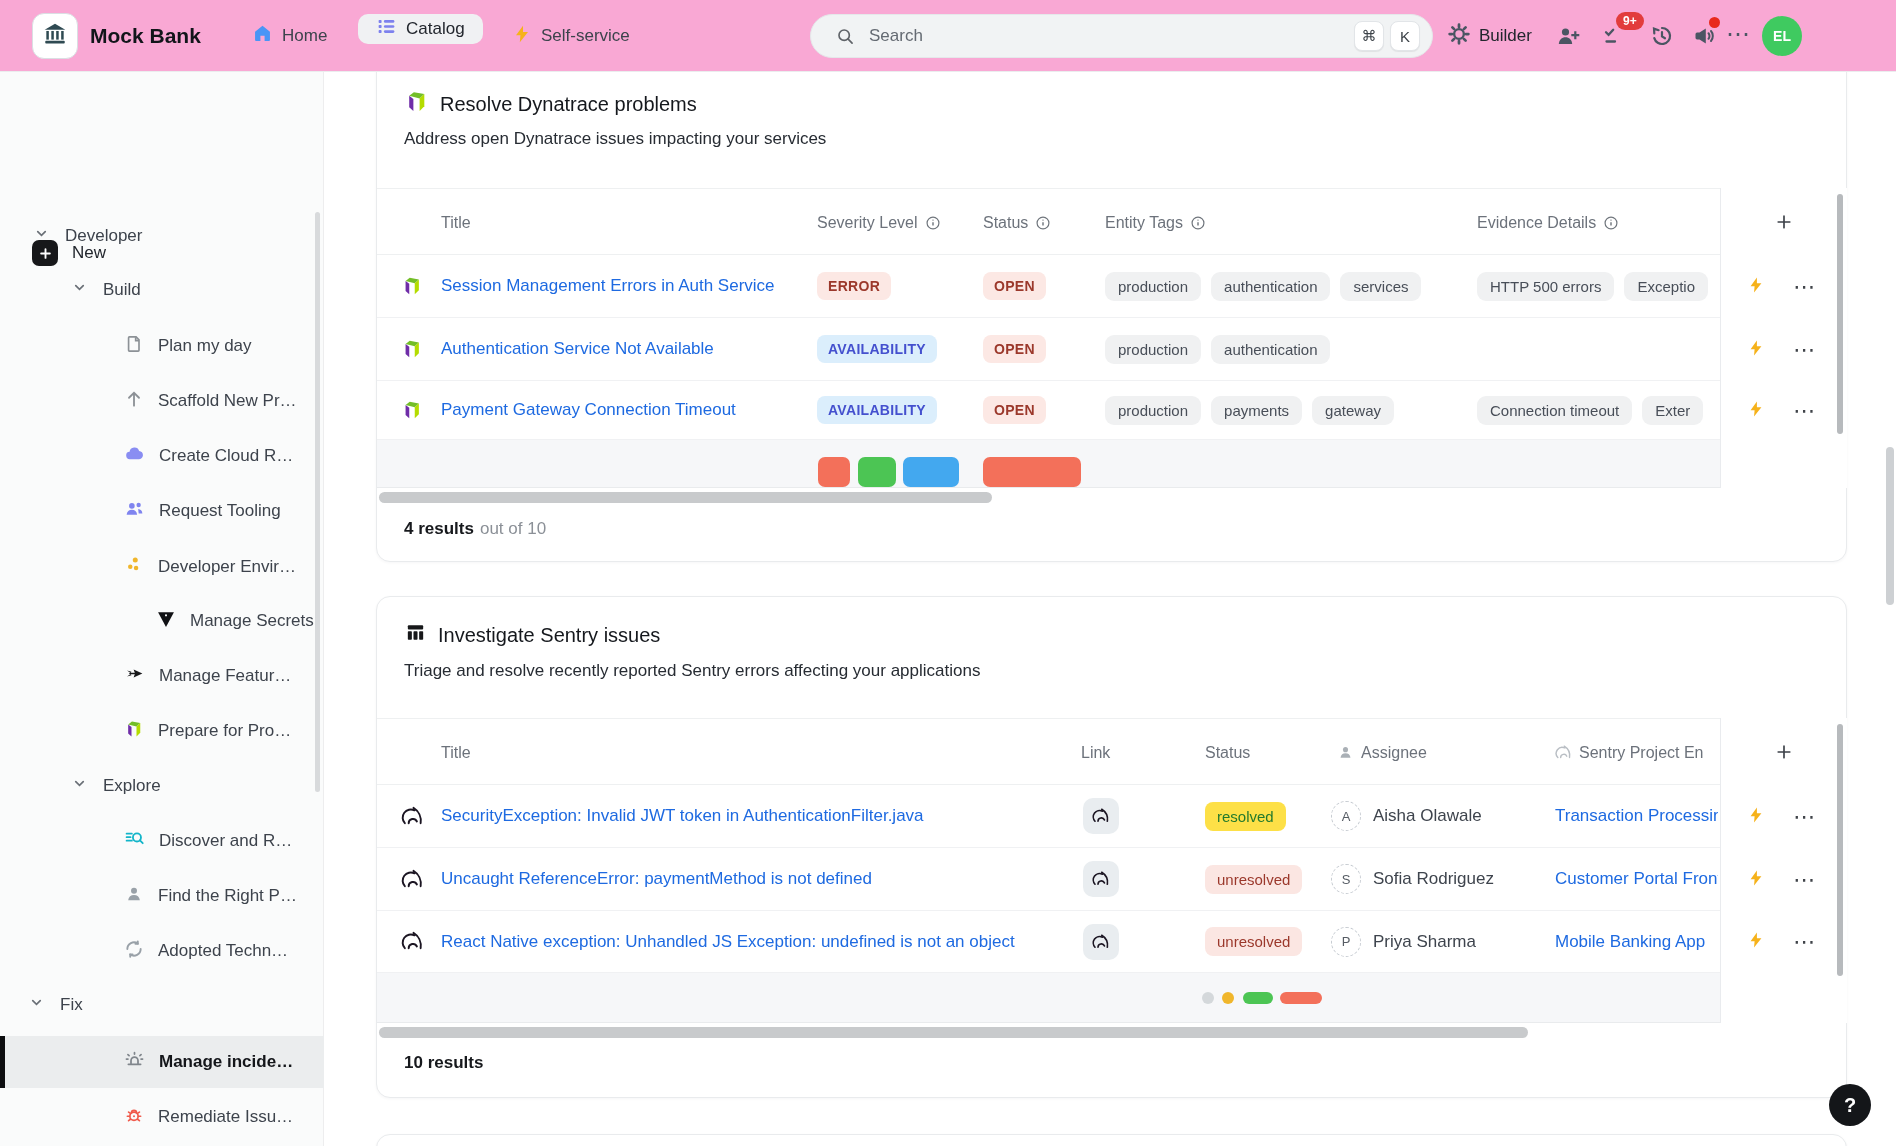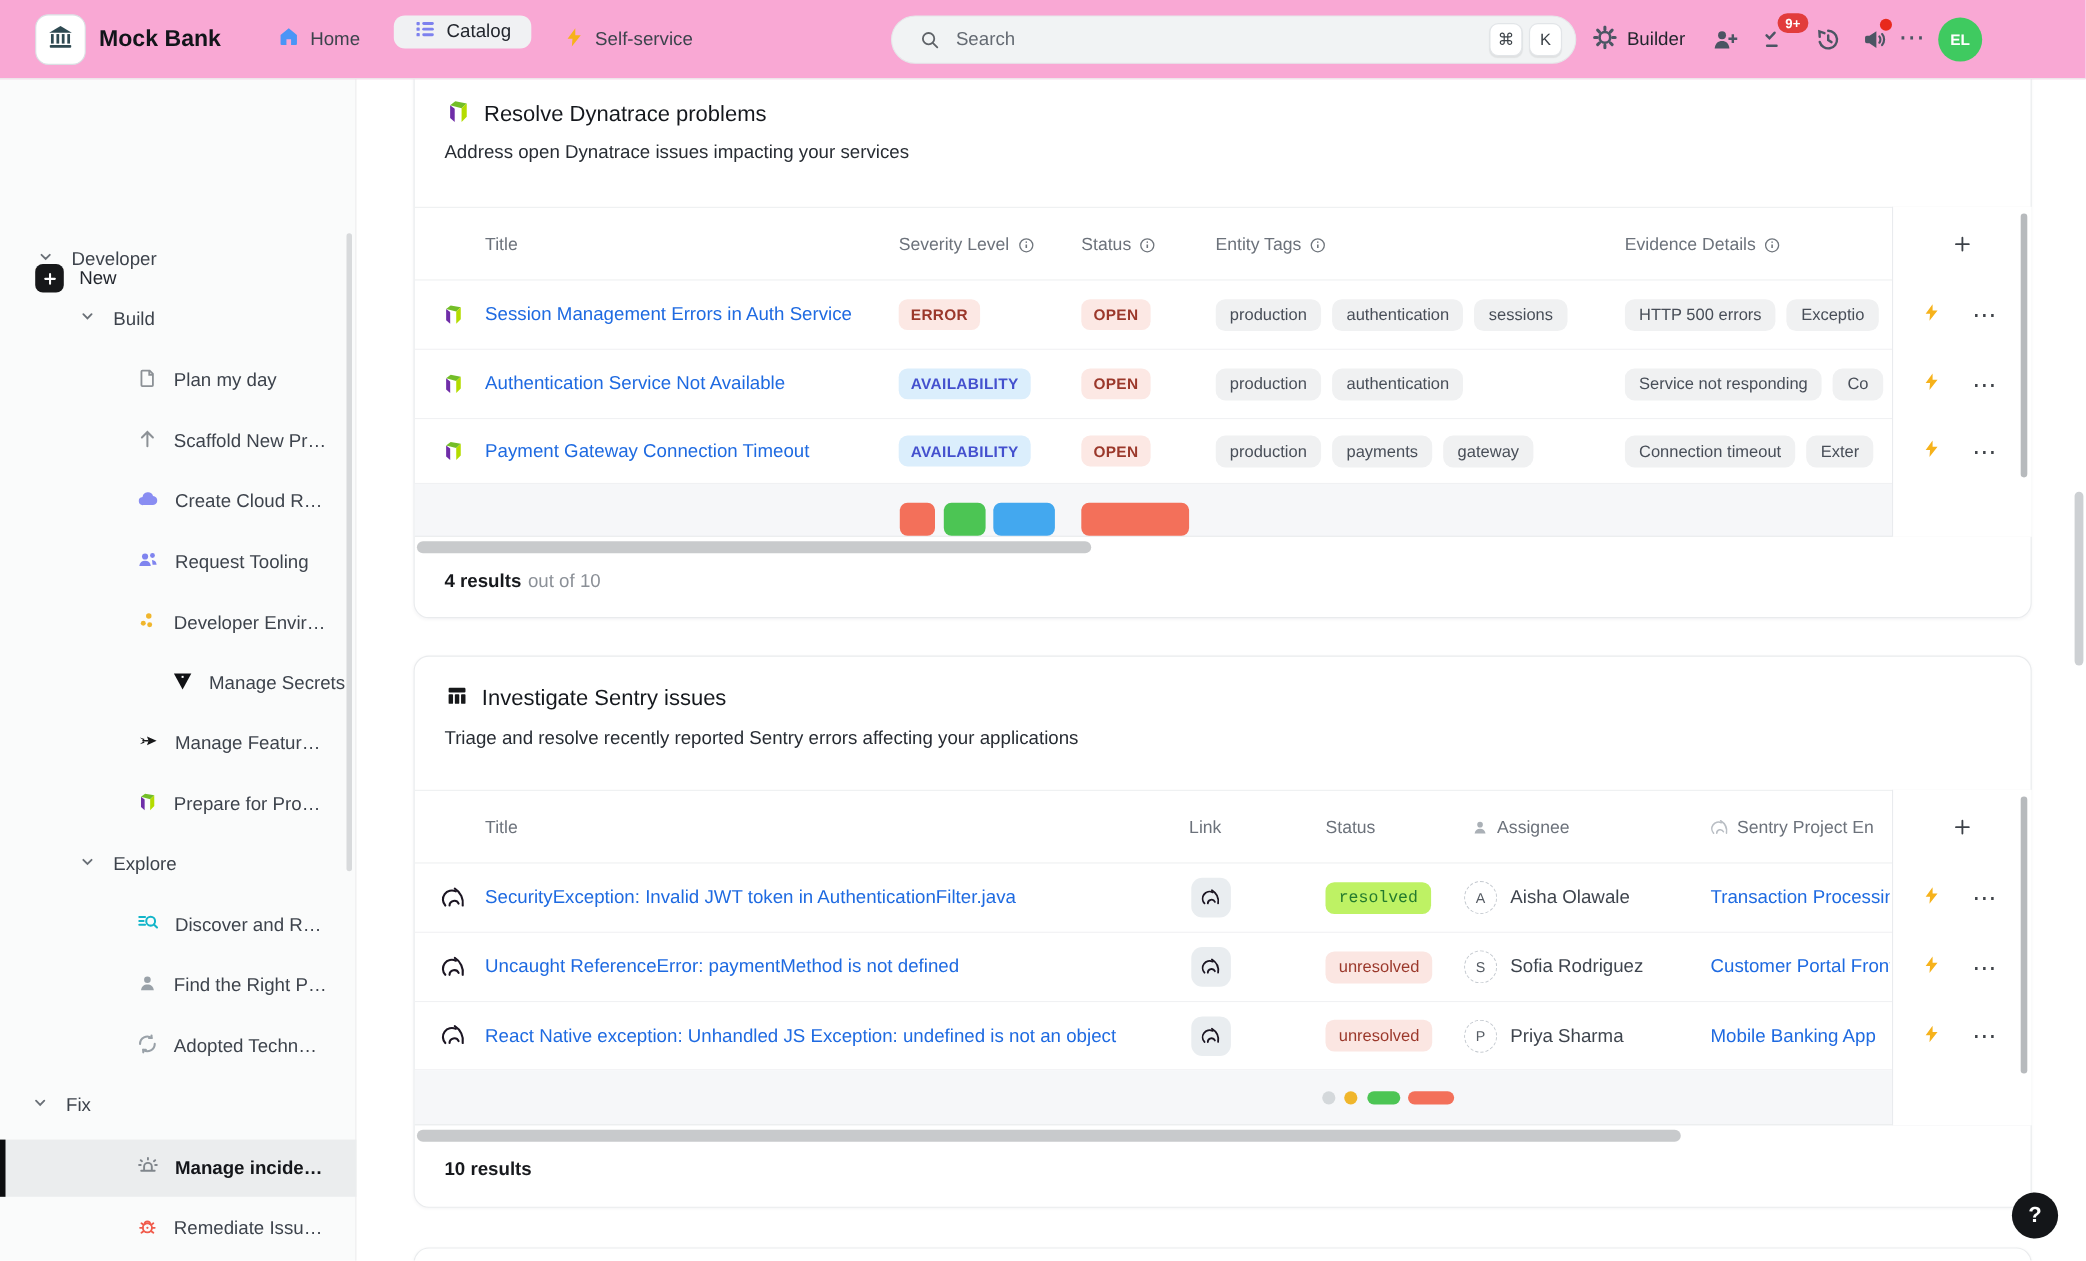--- a/index.html
+++ b/index.html
@@ -73,21 +73,21 @@
     border-bottom:1px solid #eef0f1; }
   .hlabel { position:absolute; top:0; height:67px; display:flex; align-items:center; gap:7px;
     font-size:16px; color:#6c727b; white-space:nowrap; }
   .trow { position:absolute; left:0; right:0; border-bottom:1px solid #f0f1f3; }
   .cell { position:absolute; top:0; height:100%; display:flex; align-items:center; }
   .rowlink { font-size:17px; font-weight:500; color:#1e6ae1; white-space:nowrap; }
   .badge { border-radius:8px; padding:6px 11px; font-size:14px; font-weight:600; letter-spacing:.3px; white-space:nowrap; }
   .b-error,.b-open { background:#fce8e4; color:#9b382b; }
   .b-avail { background:#dbeefc; color:#4450ce; }
   .badge2 { border-radius:8px; padding:6px 12px; font-size:15px; font-weight:500; white-space:nowrap; }
-  .b-resolved { background:#bef264; color:#237a2d;font-family:Liberation Mono, monospace; }
+  .b-resolved { background:#fde047; color:#237a2d; }
   .b-unresolved { background:#fbe6e2; color:#9b382b; }
   .chips { display:flex; gap:10px; overflow:hidden; }
   .chip { background:#f0f1f2; color:#484e58; font-size:15px; padding:6px 13px; border-radius:9px;
     white-space:nowrap; flex:0 0 auto; }
   .pinned { position:absolute; background:#fff; border-left:1px solid #e9ebee; left:1343px; width:127px; z-index:5; }
   .pin-head { height:67px; display:flex; align-items:center; justify-content:center; }
   .pin-row { position:relative; display:flex; align-items:center; }
   .pin-row .bolt { position:absolute; left:26px; }
   .pin-row .dots3 { position:absolute; left:72px; font-size:22px; color:#3f4349; letter-spacing:1px; }
   .strip { position:absolute; left:0; right:0; background:#f6f7f9; border-bottom:1px solid #e9ebed; }
@@ -433,21 +433,21 @@
         </div>
       <div class="cell" style="left:440px;">
           <span class="badge b-error">ERROR</span>
         </div>
       <div class="cell" style="left:606px;">
           <span class="badge b-open">OPEN</span>
         </div>
       <div class="cell chips" style="left:728px; width:372px;">
         <span class="chip">production</span>
         <span class="chip">authentication</span>
-        <span class="chip">sessions</span>
+        <span class="chip">services</span>
       </div>
       <div class="cell chips" style="left:1100px; width:243px;">
         <span class="chip">HTTP 500 errors</span>
         <span class="chip">Exceptio</span>
       </div>
     </div>
     <div class="trow" style="top:269px; height:63px;">
       <div class="cell" style="left:24px;">
           <svg width="22" height="22" viewBox="0 0 24 24">
             <path fill="#6f2da8" d="M5 6.5v11l4 3.5V9.5z"></path>
@@ -460,24 +460,20 @@
         </div>
       <div class="cell" style="left:440px;">
           <span class="badge b-avail">AVAILABILITY</span>
         </div>
       <div class="cell" style="left:606px;">
           <span class="badge b-open">OPEN</span>
         </div>
       <div class="cell chips" style="left:728px; width:372px;">
         <span class="chip">production</span>
         <span class="chip">authentication</span>
-      </div>
-      <div class="cell chips" style="left:1100px; width:243px;">
-        <span class="chip">Service not responding</span>
-        <span class="chip">Co</span>
       </div>
     </div>
     <div class="trow" style="top:332px; height:59px;">
       <div class="cell" style="left:24px;">
           <svg width="22" height="22" viewBox="0 0 24 24">
             <path fill="#6f2da8" d="M5 6.5v11l4 3.5V9.5z"></path>
             <path fill="#73be28" d="M5 6.5 9.5 3l10 1.8L15 9z"></path>
             <path fill="#b4dc00" d="M15 9l4.5-4.2v11.7L15 21z"></path>
           </svg>
         </div>

